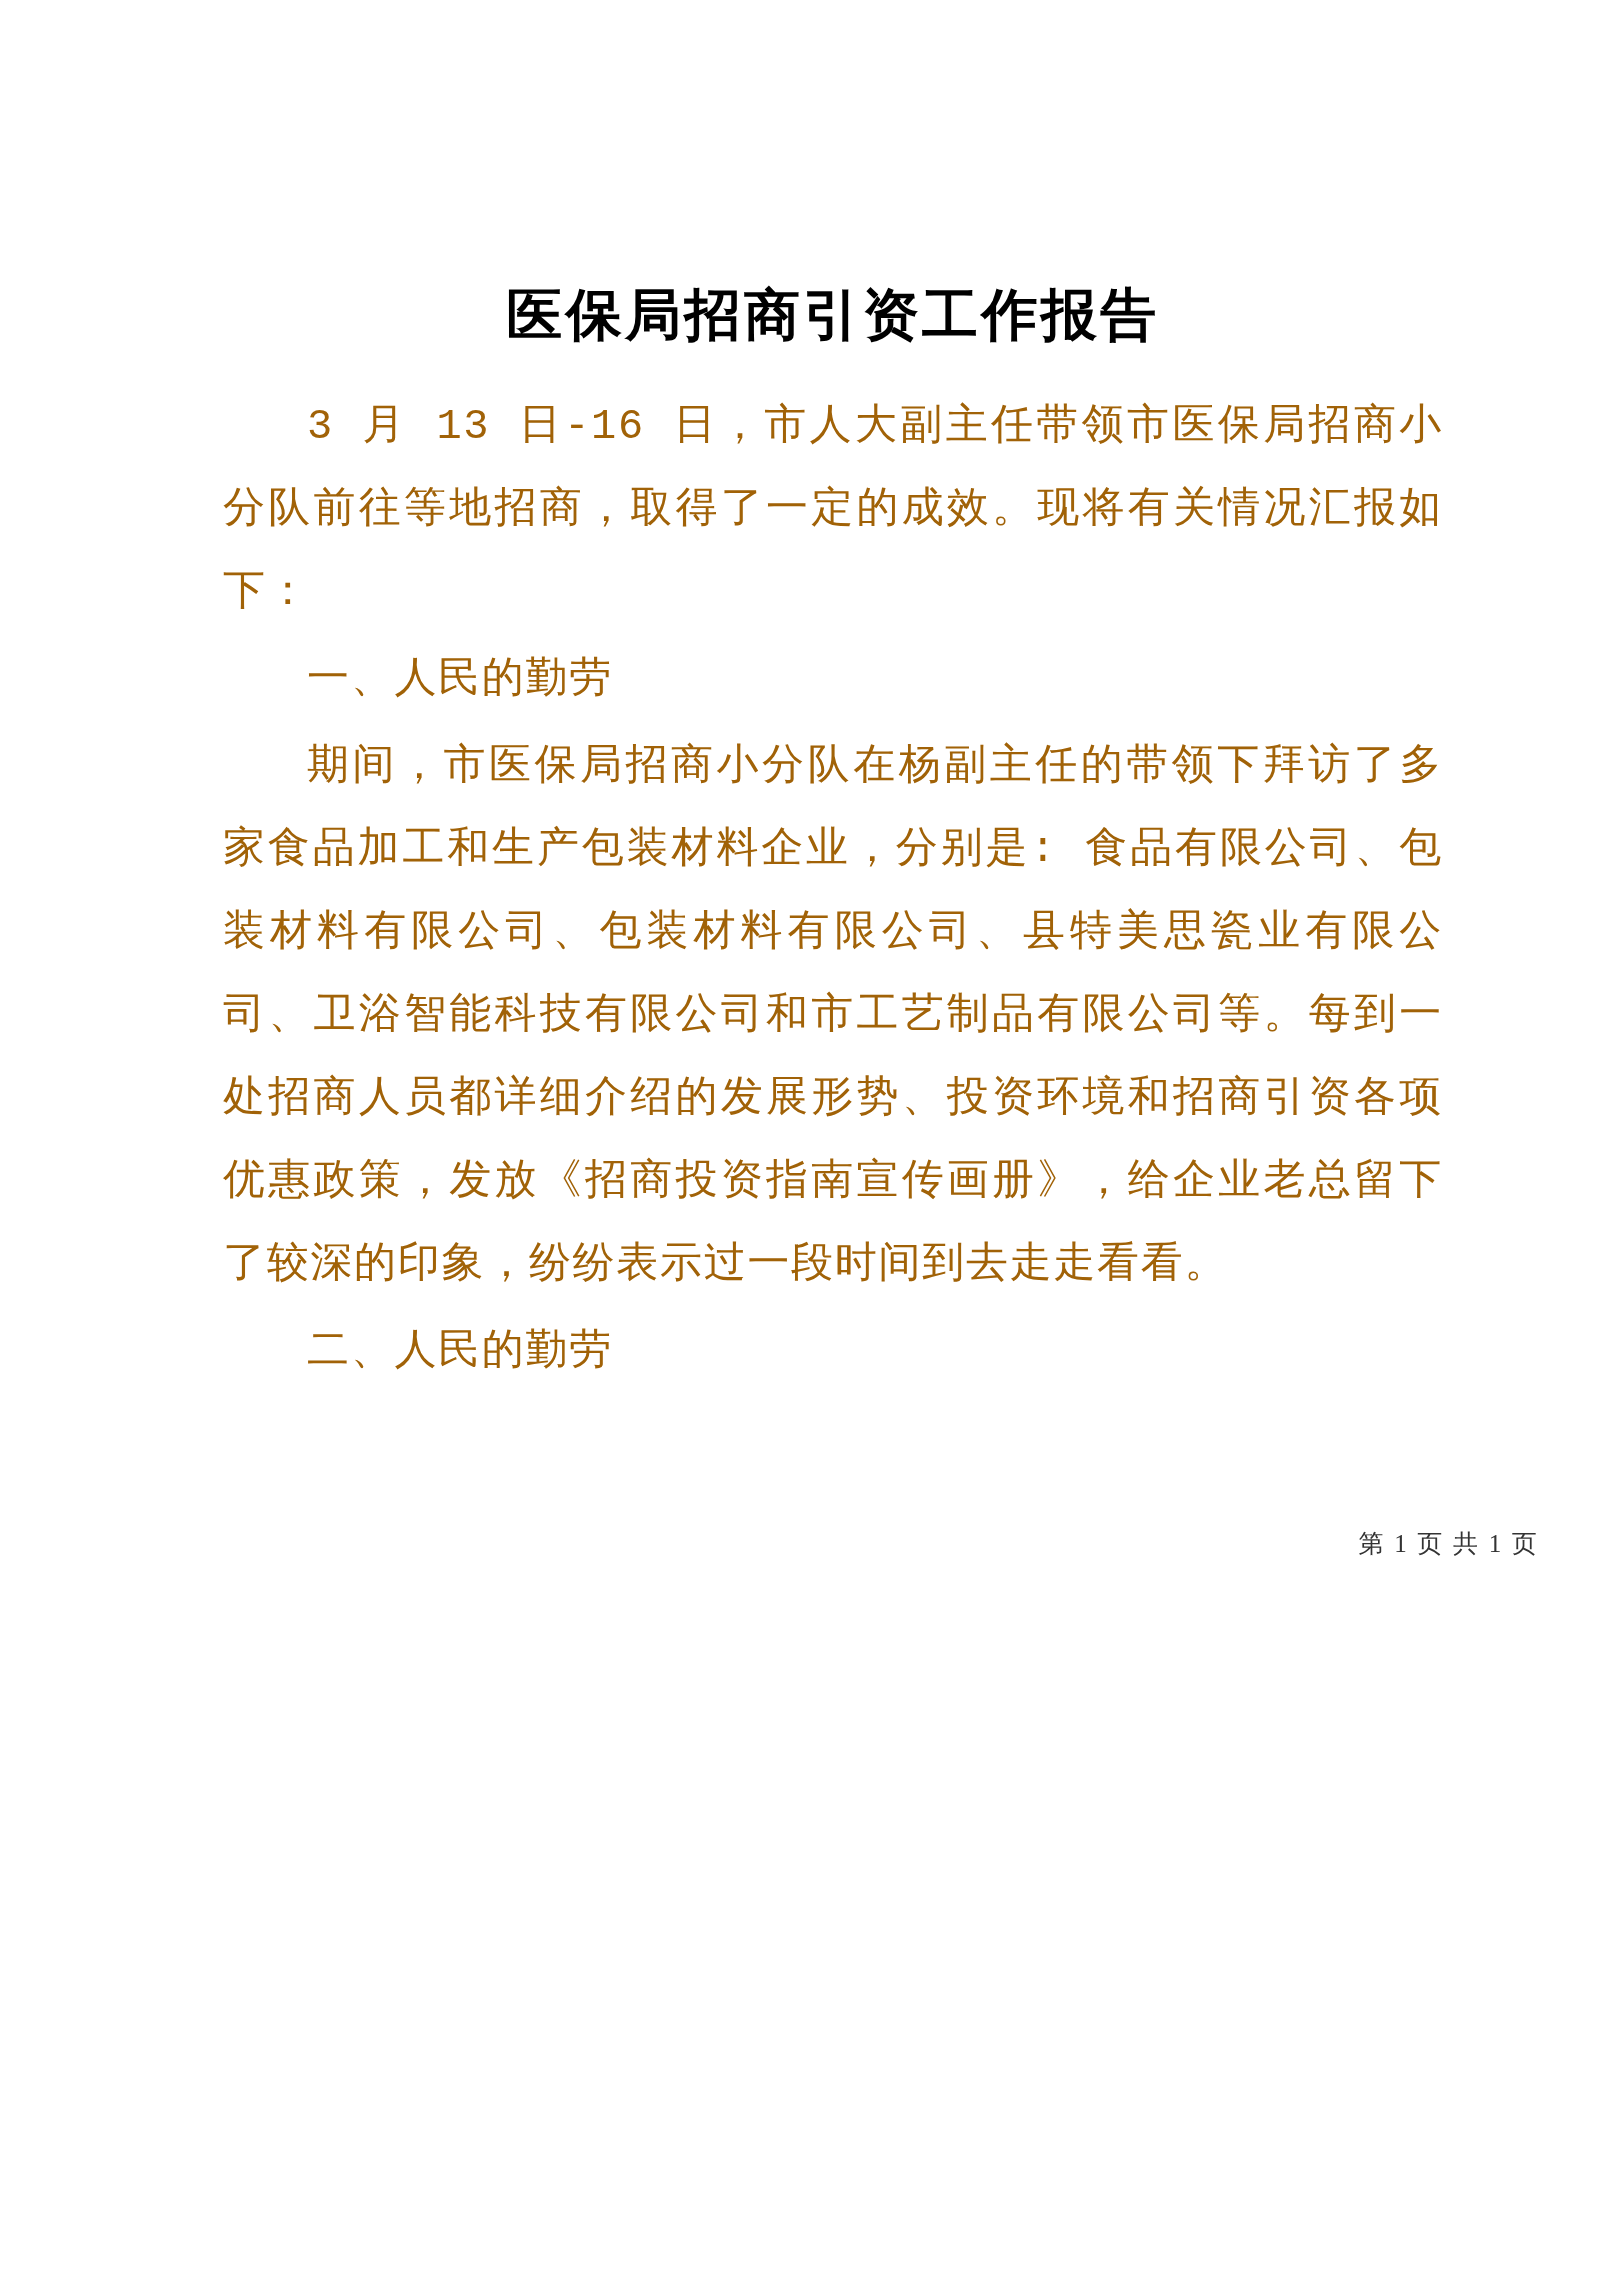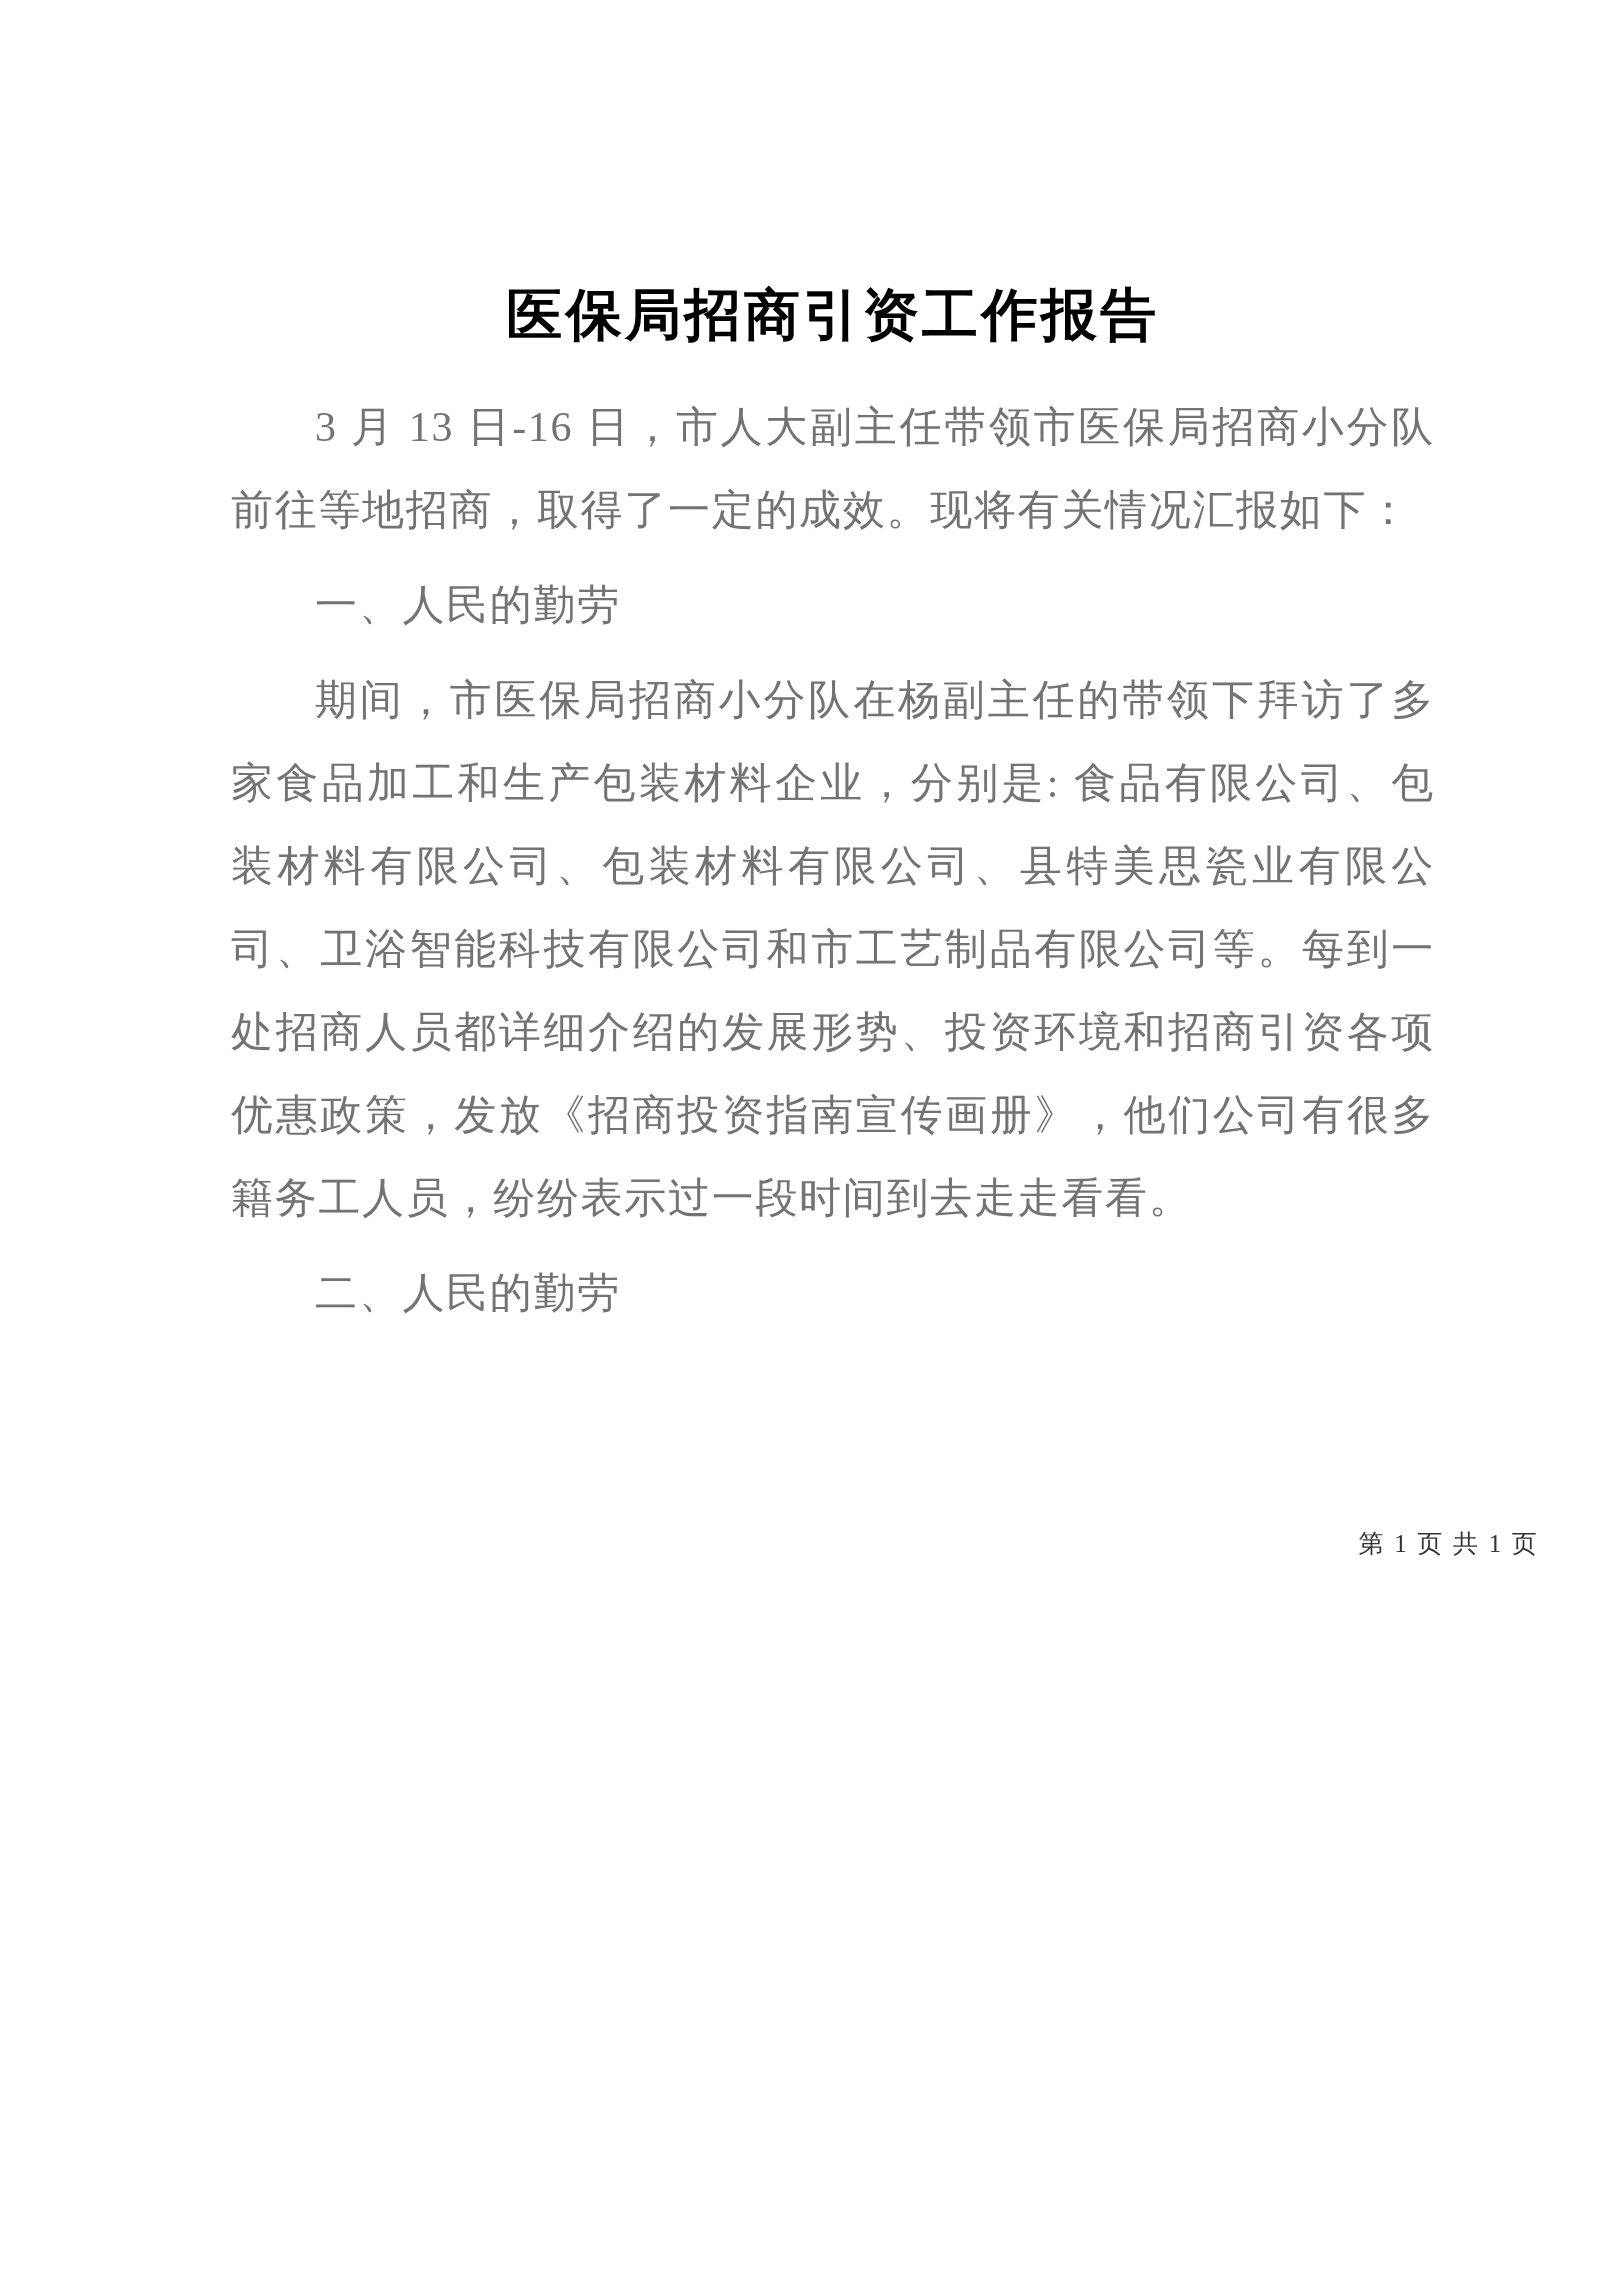--- a/index.html
+++ b/index.html
@@ -30,28 +30,29 @@
     margin: 0 0 35px 0;
     font-size: 56px;
     line-height: 71px;
     font-weight: bold;
     text-align: center;
     letter-spacing: 3.4px;
     color: #000000;
     font-family: "Liberation Serif", "DejaVu Serif", serif;
   }
   .para {
-    margin: 12px;
+    margin: 4px;
     font-size: 42px;
     line-height: 83px;
     letter-spacing: 1.7px;
     text-align: justify;
     text-indent: 2em;
-    color: #737373;
+    color: #a16207;
     word-break: break-all;
+    font-family: Liberation Mono, monospace;
   }
   .page-footer {
     position: absolute;
     right: 84px;
     bottom: 95px;
     font-size: 25px;
     letter-spacing: 2.2px;
     color: #333333;
     font-family: Liberation Serif, serif;
   }
@@ -61,21 +62,21 @@
 
 <div class="page">
   <div class="content">
 
     <h1 class="doc-title">医保局招商引资工作报告</h1>
 
     <p class="para">3 月 13 日-16 日，市人大副主任带领市医保局招商小分队前往等地招商，取得了一定的成效。现将有关情况汇报如下：</p>
 
     <p class="para">一、人民的勤劳</p>
 
-    <p class="para">期间，市医保局招商小分队在杨副主任的带领下拜访了多家食品加工和生产包装材料企业，分别是: 食品有限公司、包装材料有限公司、包装材料有限公司、县特美思瓷业有限公司、卫浴智能科技有限公司和市工艺制品有限公司等。每到一处招商人员都详细介绍的发展形势、投资环境和招商引资各项优惠政策，发放《招商投资指南宣传画册》，他们公司有很多籍务工人员，纷纷表示过一段时间到去走走看看。</p>
+    <p class="para">期间，市医保局招商小分队在杨副主任的带领下拜访了多家食品加工和生产包装材料企业，分别是: 食品有限公司、包装材料有限公司、包装材料有限公司、县特美思瓷业有限公司、卫浴智能科技有限公司和市工艺制品有限公司等。每到一处招商人员都详细介绍的发展形势、投资环境和招商引资各项优惠政策，发放《招商投资指南宣传画册》，给企业老总留下了较深的印象，纷纷表示过一段时间到去走走看看。</p>
 
     <p class="para">二、人民的勤劳</p>
 
 
 
   </div>
 
   <div class="page-footer">
     <span>第 1 页 共 1 页</span>
   </div>

